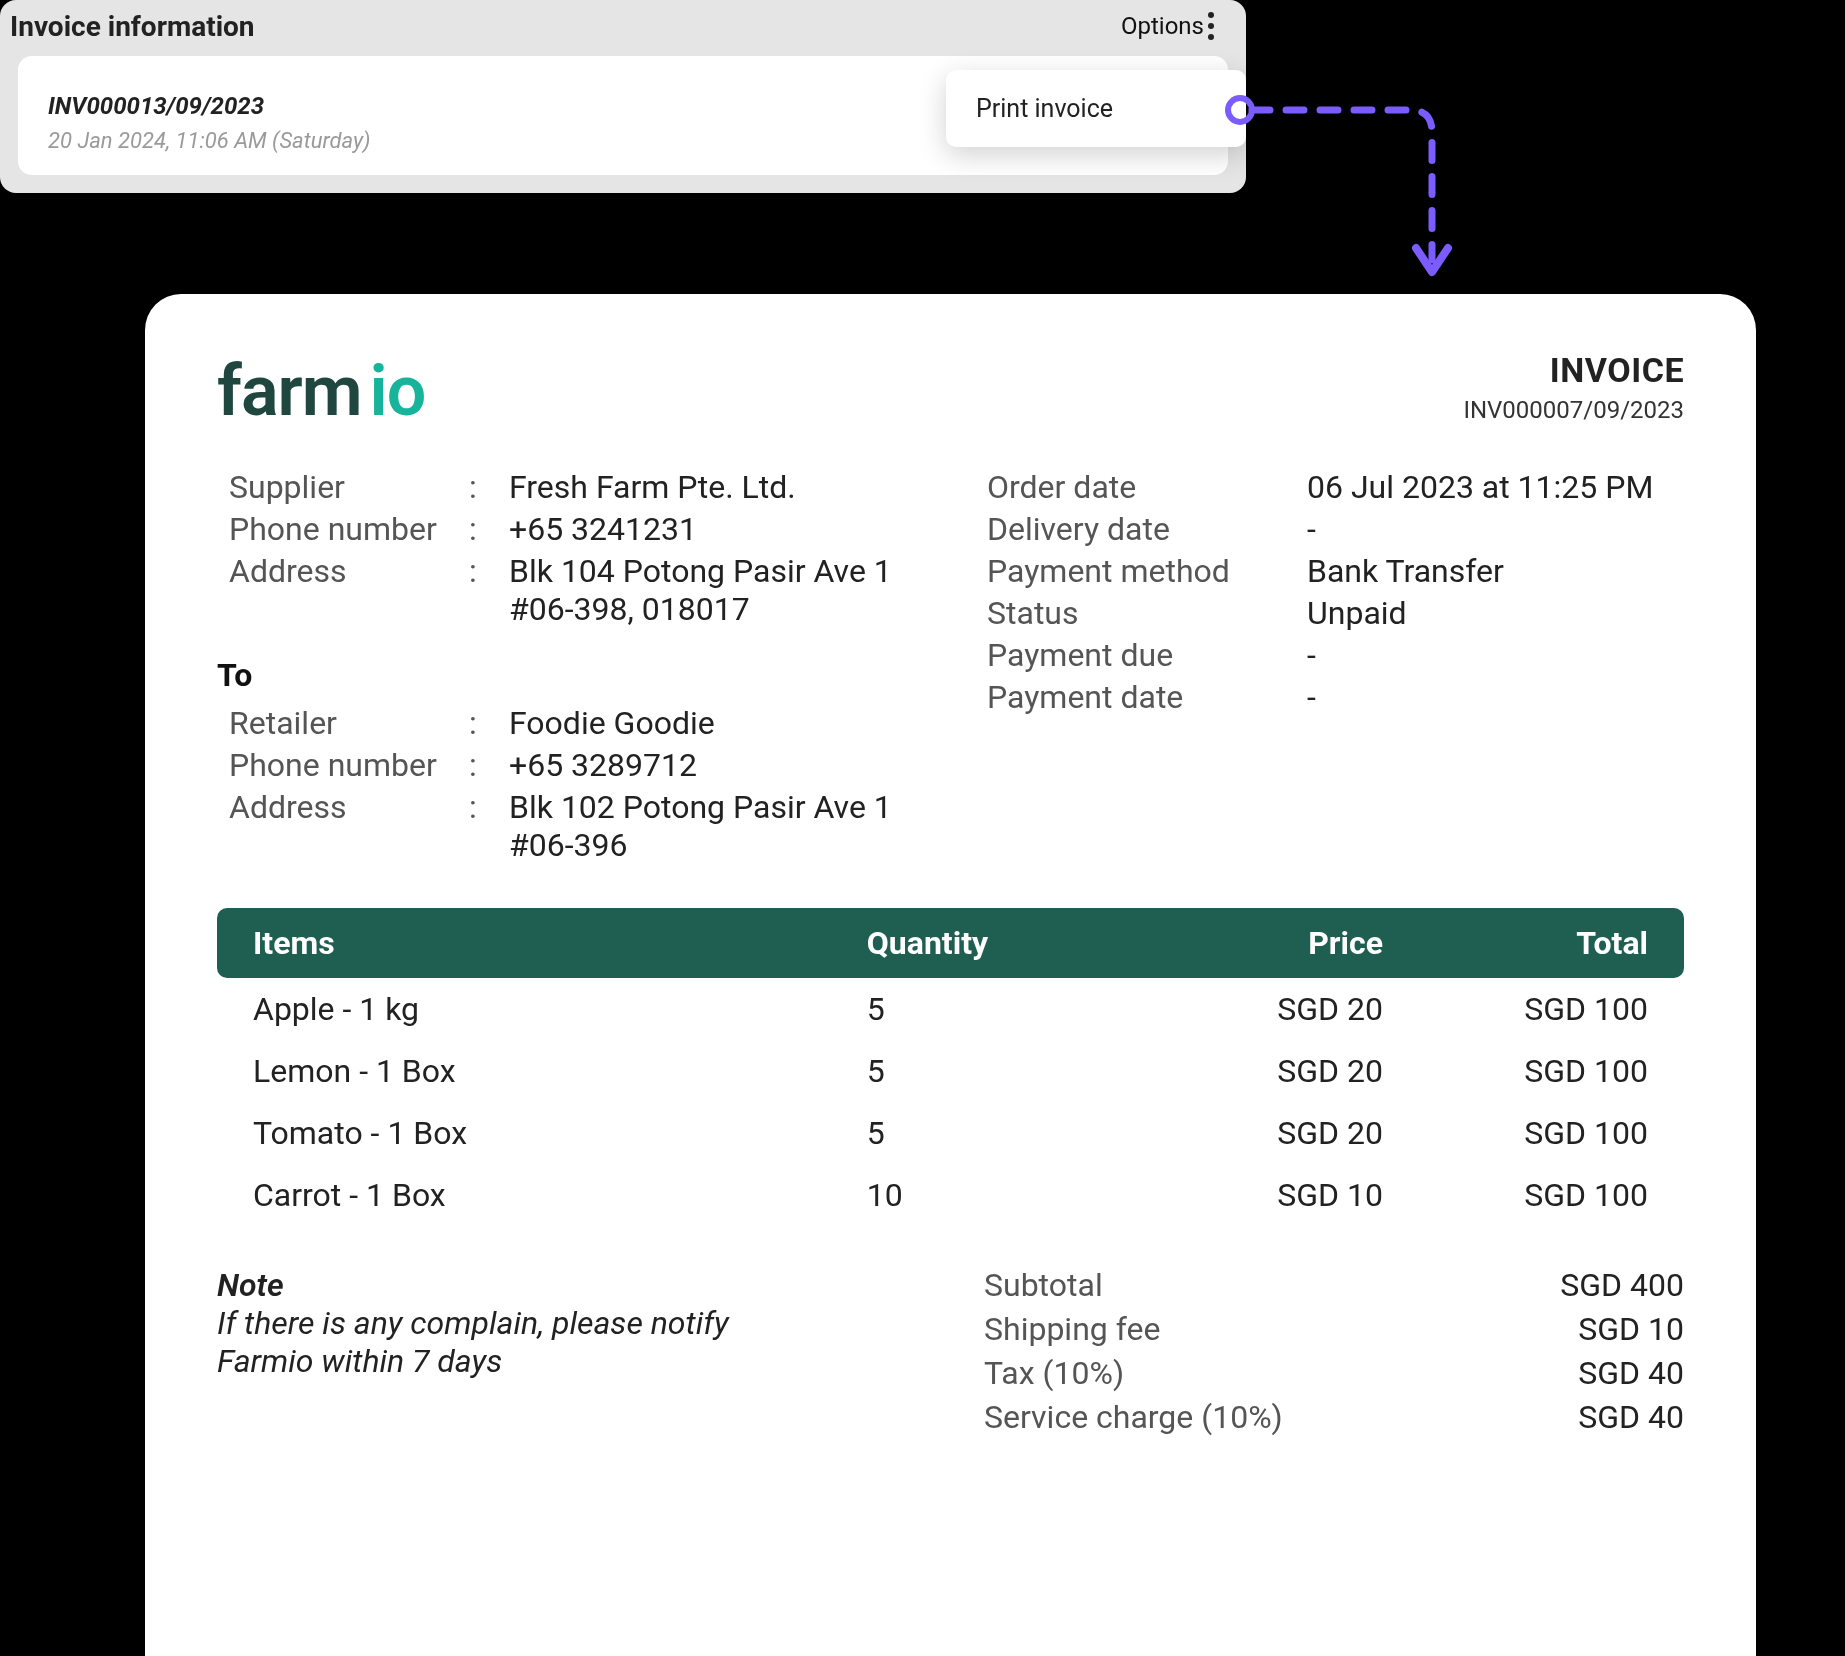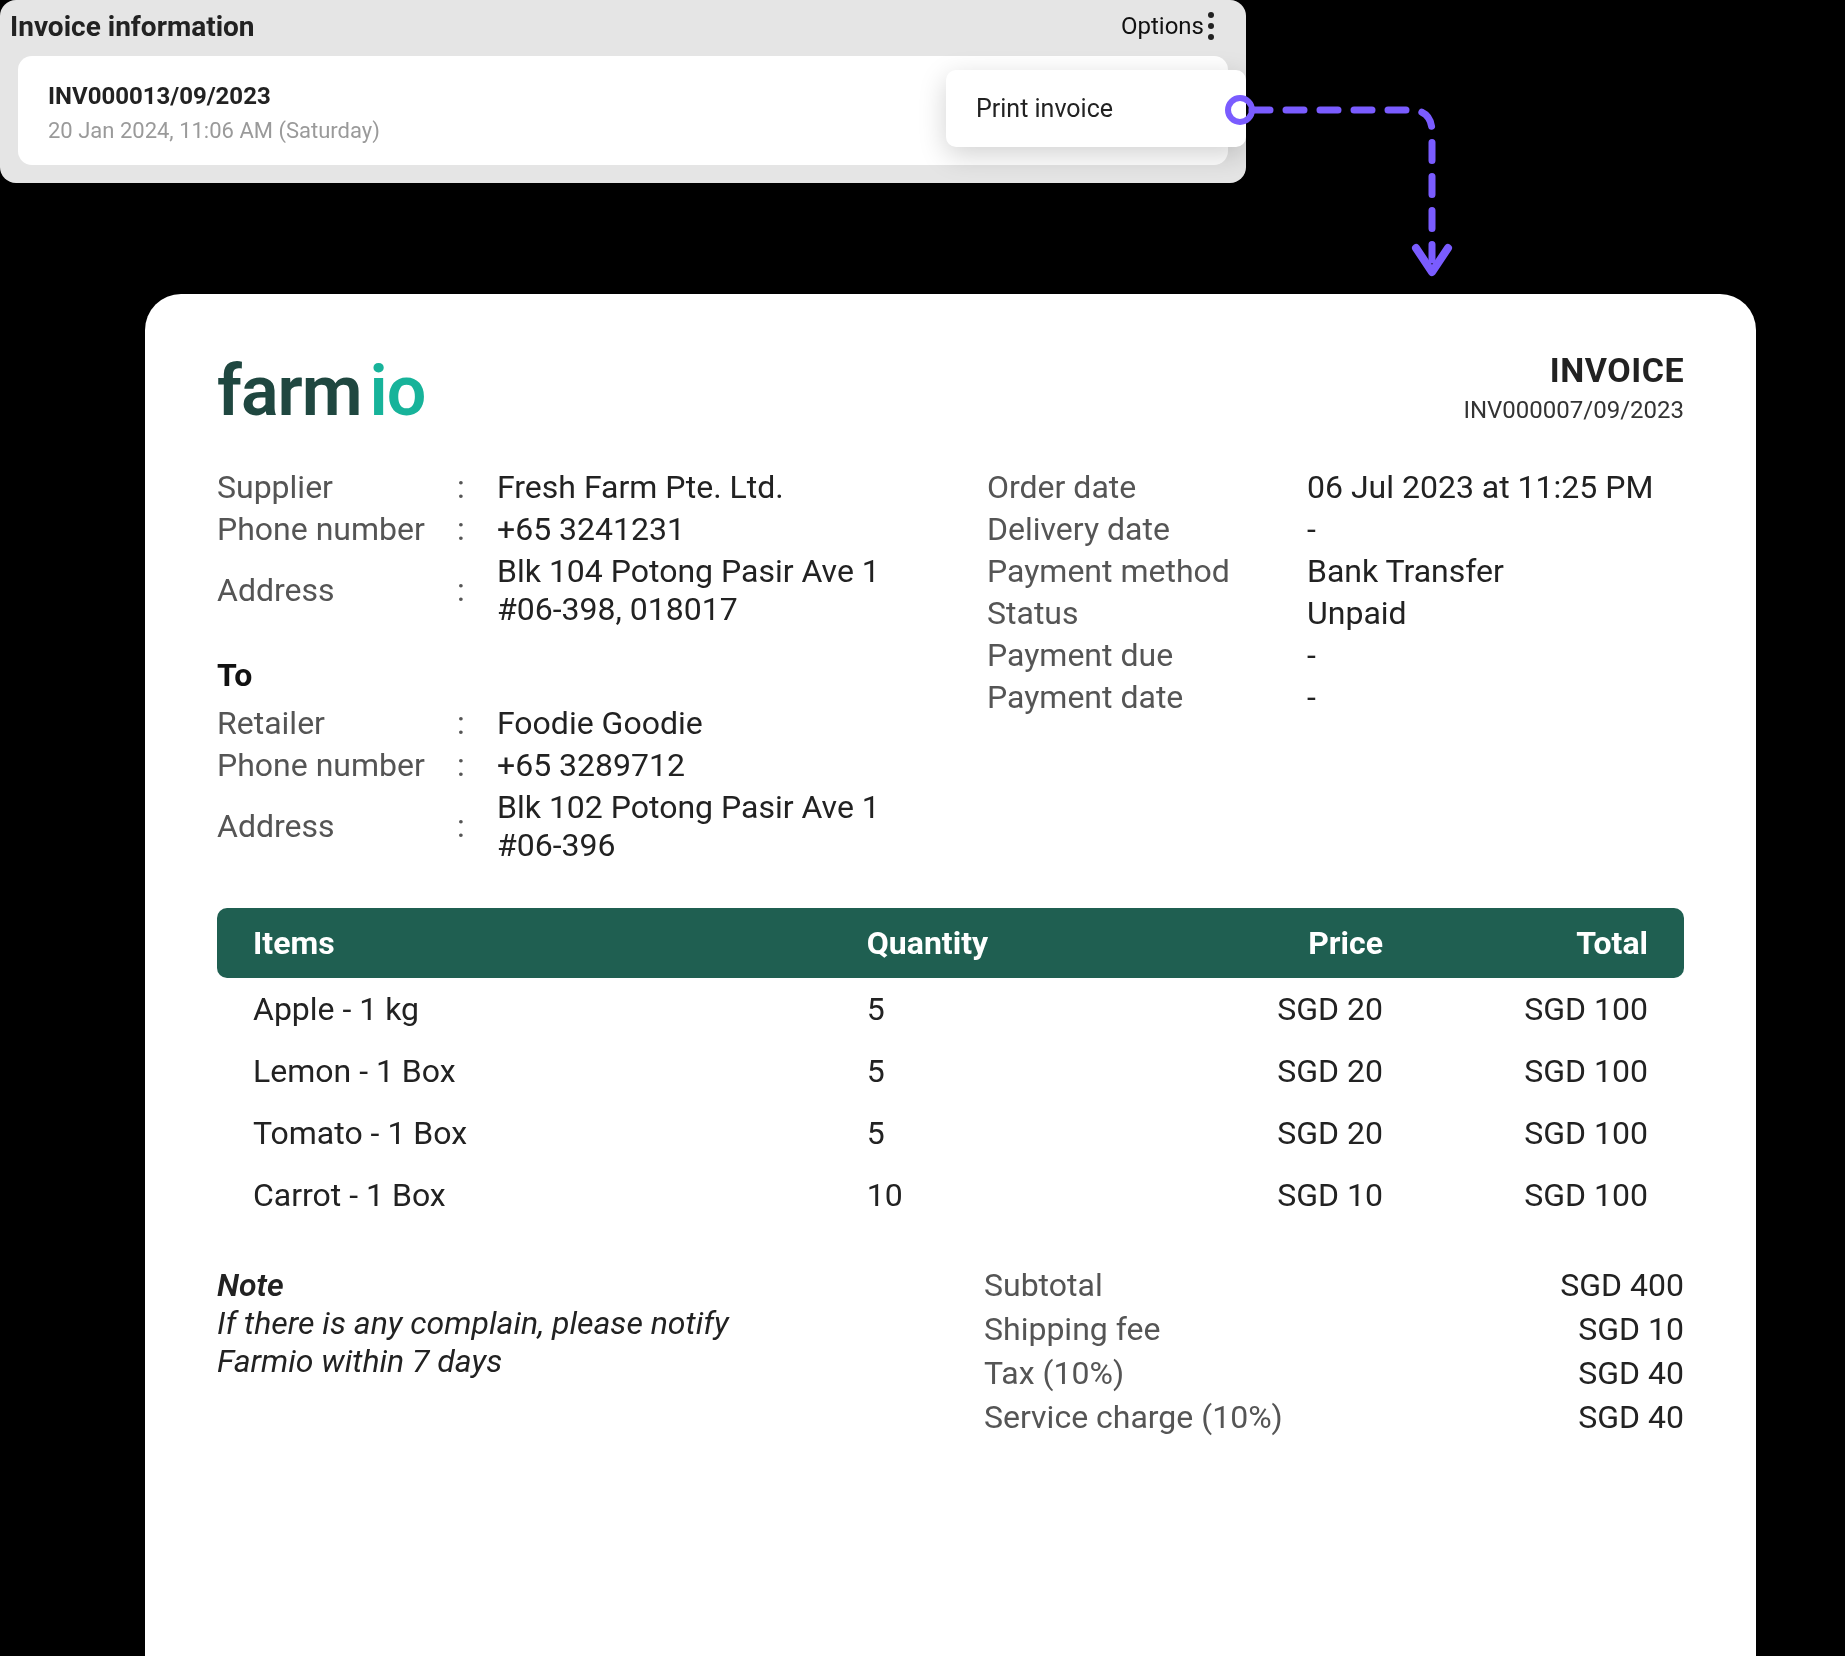--- a/index.html
+++ b/index.html
@@ -50,22 +50,23 @@
   .dots-icon span {
     width: 6px; height: 6px;
     background: #222;
     border-radius: 50%;
   }
 
   .inner-card {
     margin: 0 18px;
     background: #fff;
     border-radius: 14px;
-    padding: 26px 30px 22px 30px;
+    padding: 36px 30px 22px 30px;
     position: relative;
+    font-style: italic;
   }
   .inv-number {
     font-size: 24px;
     font-weight: 700;
     color: #222;
   }
   .inv-timestamp {
     font-size: 22px;
     color: #9a9a9a;
     margin-top: 8px;
@@ -168,23 +169,24 @@
   .meta-right { flex: 1; }
 
   .mg-heading {
     font-weight: 700;
     color: #111;
     margin-bottom: 10px;
     margin-top: 10px;
   }
   .kv {
     display: flex;
-    align-items: center;
+    align-items: flex-start;
     margin-bottom: 4px;
     color: #555;
+    margin-left: 12px;
   }
   .kv .k { width: 240px; flex-shrink: 0; }
   .kv .c { width: 40px; flex-shrink: 0; }
   .kv .v { color: #222; white-space: pre-line; }
 
   .kv2 {
     display: flex;
     align-items: flex-start;
     margin-bottom: 4px;
     color: #555;

